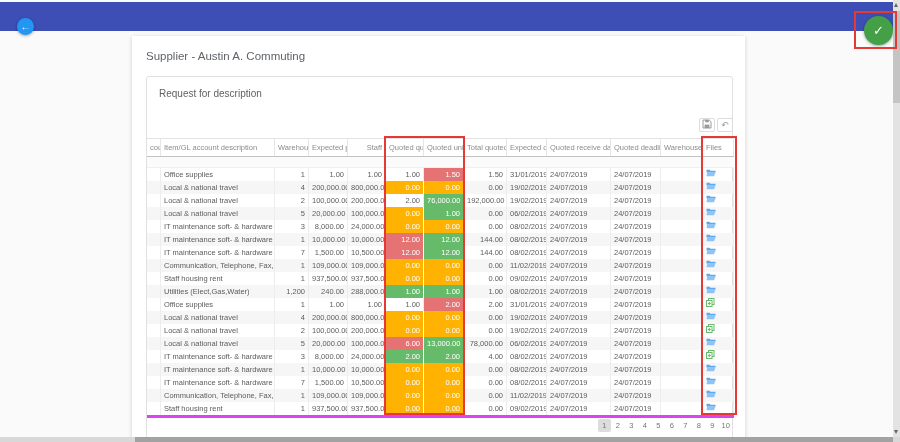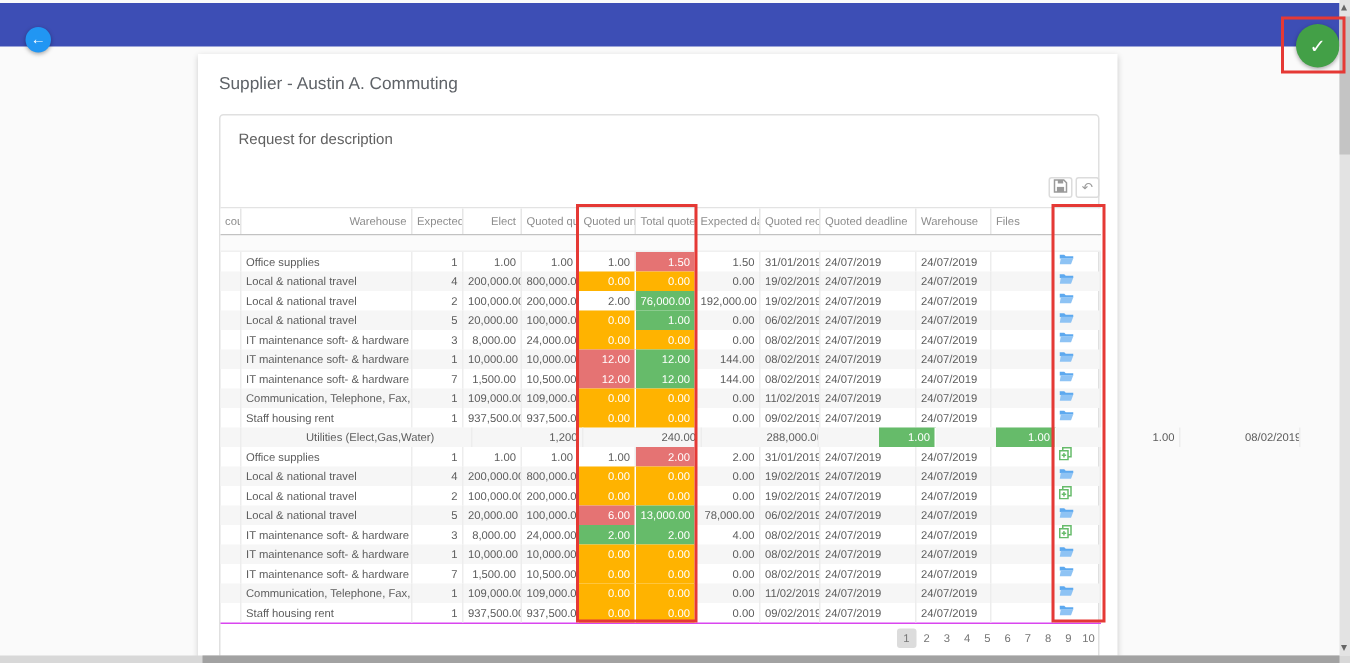--- a/index.html
+++ b/index.html
@@ -51,21 +51,21 @@
   .grid-row{display:grid;height:13px;}
   .grid-row:nth-child(even){background:#f6f6f6;}
   .cell{
     font-size:7.5px;color:#5c5c5c;line-height:13px;padding:0 3px;box-sizing:border-box;
     border-right:1px solid #ededed;overflow:hidden;white-space:nowrap;
   }
   .al{text-align:left}.ar{text-align:right}.ac{}
   .bg-amber{background:var(--amber_cell);color:#fff;border-right-color:#fff;}
   .bg-red{background:var(--red_cell);color:#fff;border-right-color:#fff;}
   .bg-green{background:var(--green_cell);color:#fff;border-right-color:#fff;}
-  .grid-bottom{border-bottom:1px solid #d946ef;}
+  .grid-bottom{border-bottom:3px solid #d946ef;}
   .file-ico{display:inline-block;line-height:13px;cursor:pointer;}
   
   .pagination{position:absolute;left:451px;top:342px;display:flex;gap:1px;}
   .page-btn{
     width:12.5px;height:13px;font-size:7.5px;color:#757575;line-height:13px;text-align:center;
     border-radius:2px;cursor:pointer;
   }
   .page-btn.active{background:#dcdcdc;}
   
   .annot{position:absolute;border:2px solid var(--annotation);box-sizing:border-box;pointer-events:none;z-index:9;}
@@ -106,23 +106,24 @@
           </svg>
       </span>
     </div>
     <div class="tb-btn tb-undo">
       <span>↶</span>
     </div>
 
     <div class="grid">
       <div class="grid-header" id="grid-header" style="grid-template-columns: 14px 114px 34px 39px 38px 38px 40px 43px 40px 64px 50px 42px 31px;">
           <div class="h-cell al">count</div>
+          <div class="h-cell al">Item/GL account description</div>
           <div class="h-cell ar">Warehouse</div>
           <div class="h-cell ar">Expected pr...</div>
-          <div class="h-cell ar">Elect</div>
+          <div class="h-cell ar">Staff</div>
           <div class="h-cell ar">Quoted qua...</div>
           <div class="h-cell ar">Quoted uni...</div>
           <div class="h-cell ar">Total quoted</div>
           <div class="h-cell al">Expected date</div>
           <div class="h-cell al">Quoted receive date</div>
           <div class="h-cell al">Quoted deadline</div>
           <div class="h-cell al">Warehouse</div>
           <div class="h-cell ac">Files</div>
         </div>
       <div class="empty-row"></div>
@@ -282,21 +283,21 @@
             <div class="cell ar">0.00</div>
             <div class="cell al">09/02/2019</div>
             <div class="cell al">24/07/2019</div>
             <div class="cell al">24/07/2019</div>
             <div class="cell al"></div>
             <div class="cell ac"><span class="file-ico"><svg width="10" height="8" viewBox="0 0 10 8">
                   <path d="M0.5 0.8 h3 l1 1 h5 v1.6 h-9 z" fill="#5da9ef"></path>
                   <path d="M1.2 3.2 h8.3 L8 7.2 H0.5 z" fill="#8ec3f4"></path>
                 </svg></span></div>
           </div>
-          <div class="grid-row" style="grid-template-columns: 14px 114px 34px 39px 38px 38px 40px 43px 40px 64px 50px 42px 31px; gap: 40px;">
+          <div class="grid-row" style="grid-template-columns: 14px 114px 34px 39px 38px 38px 40px 43px 40px 64px 50px 42px 31px;">
             <div class="cell al"></div>
             <div class="cell al">Utilities (Elect,Gas,Water)</div>
             <div class="cell ar">1,200</div>
             <div class="cell ar">240.00</div>
             <div class="cell ar">288,000.00</div>
             <div class="cell ar bg-green">1.00</div>
             <div class="cell ar bg-green">1.00</div>
             <div class="cell ar">1.00</div>
             <div class="cell al">08/02/2019</div>
             <div class="cell al">24/07/2019</div>

